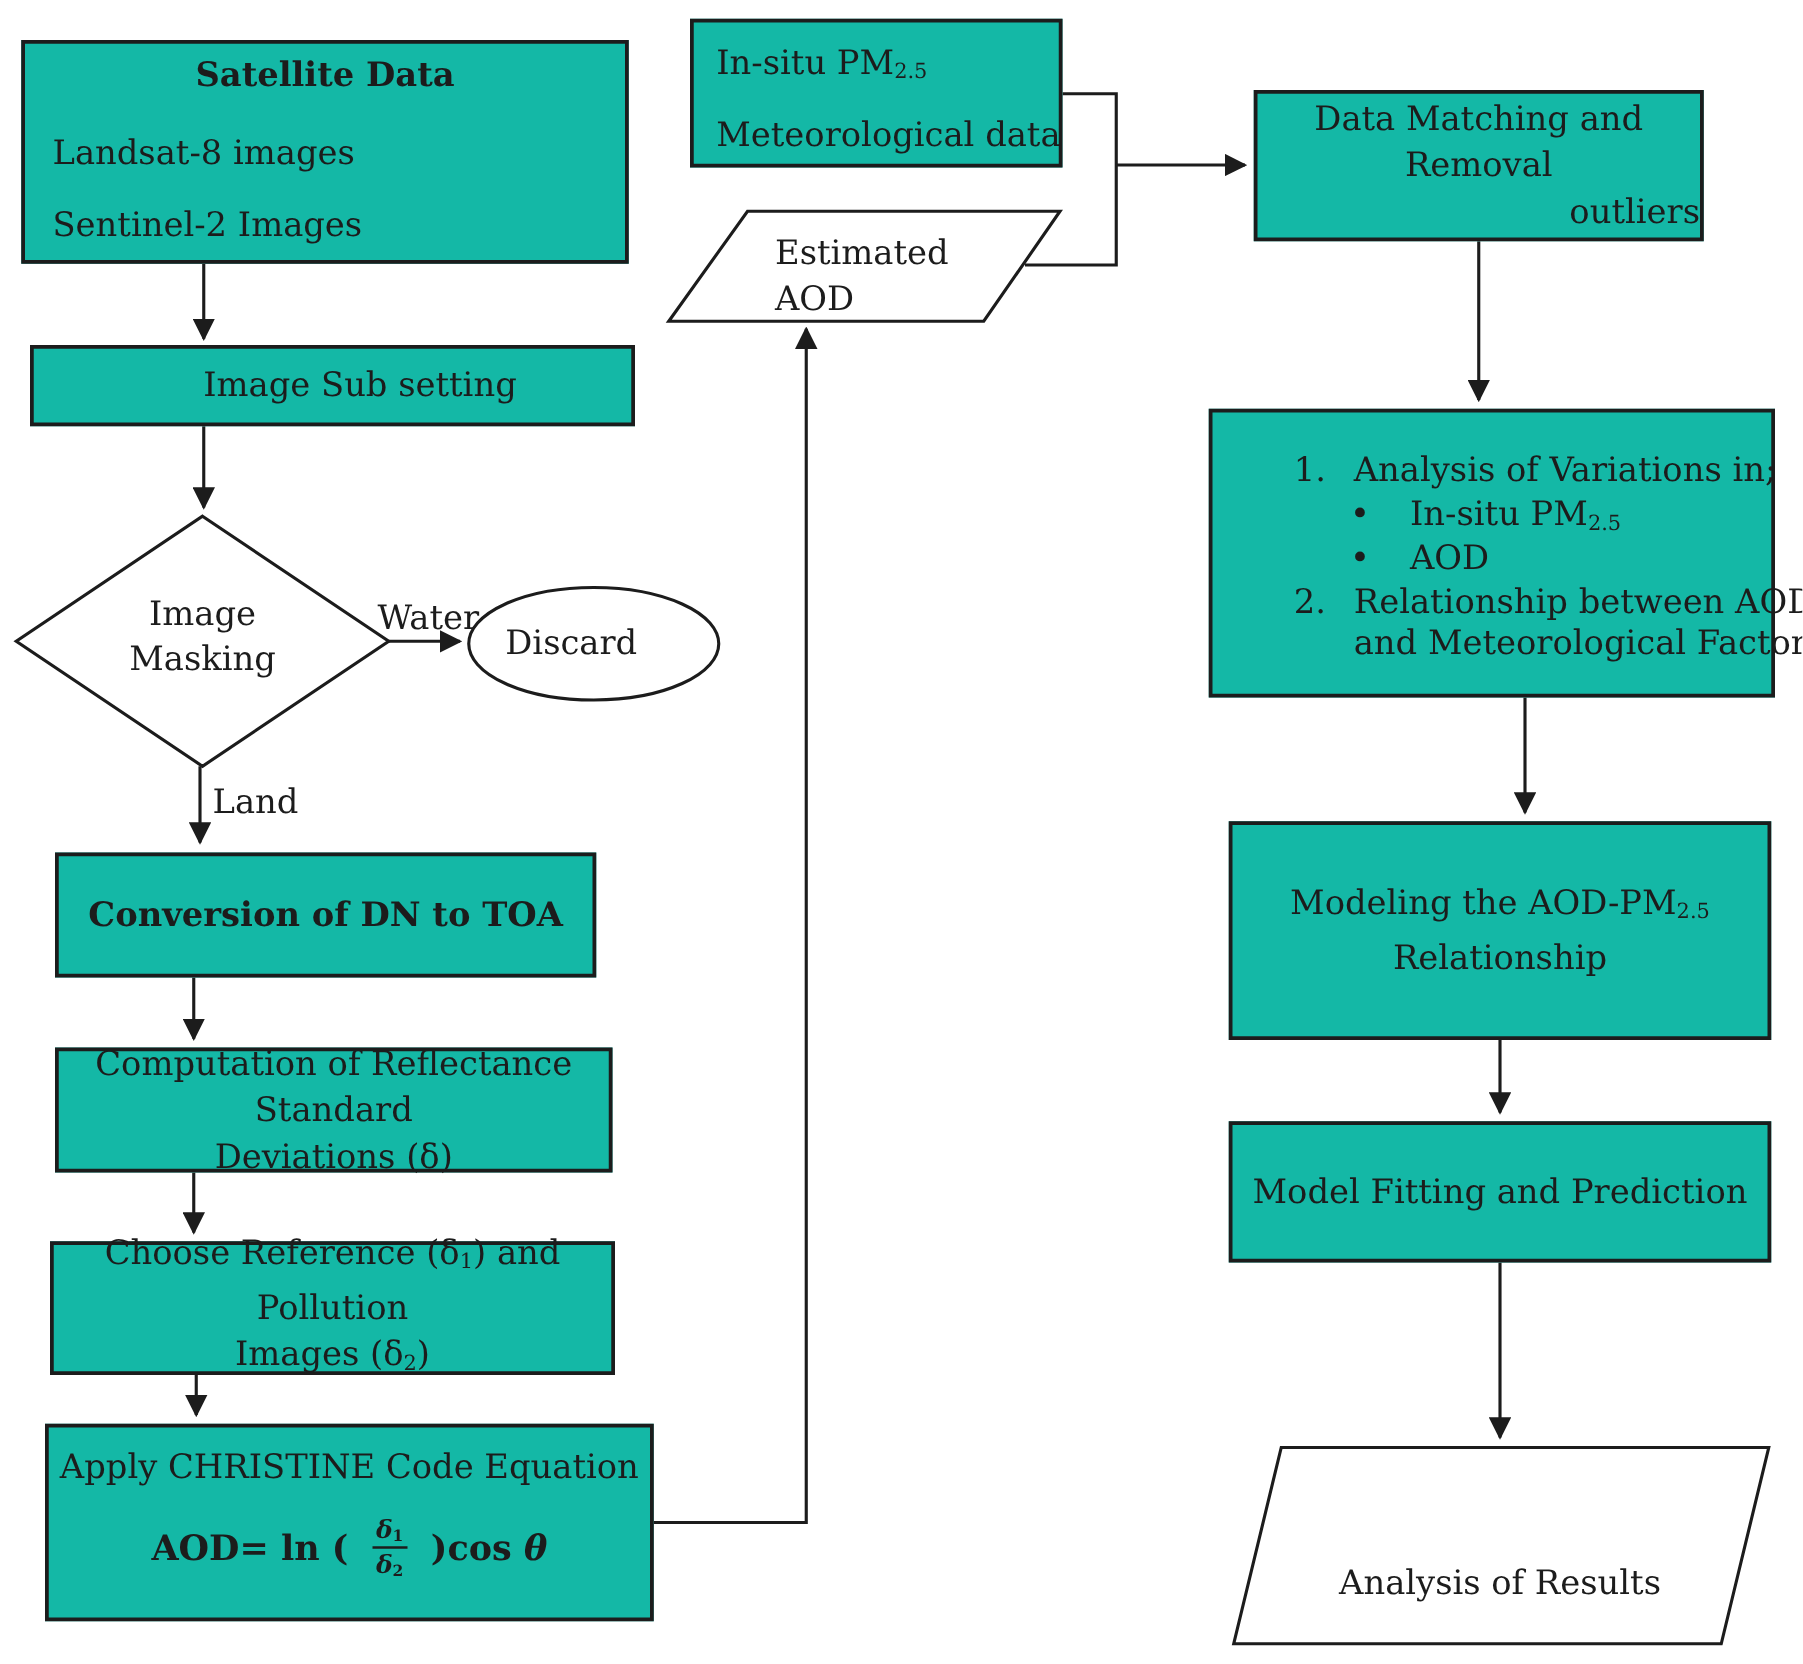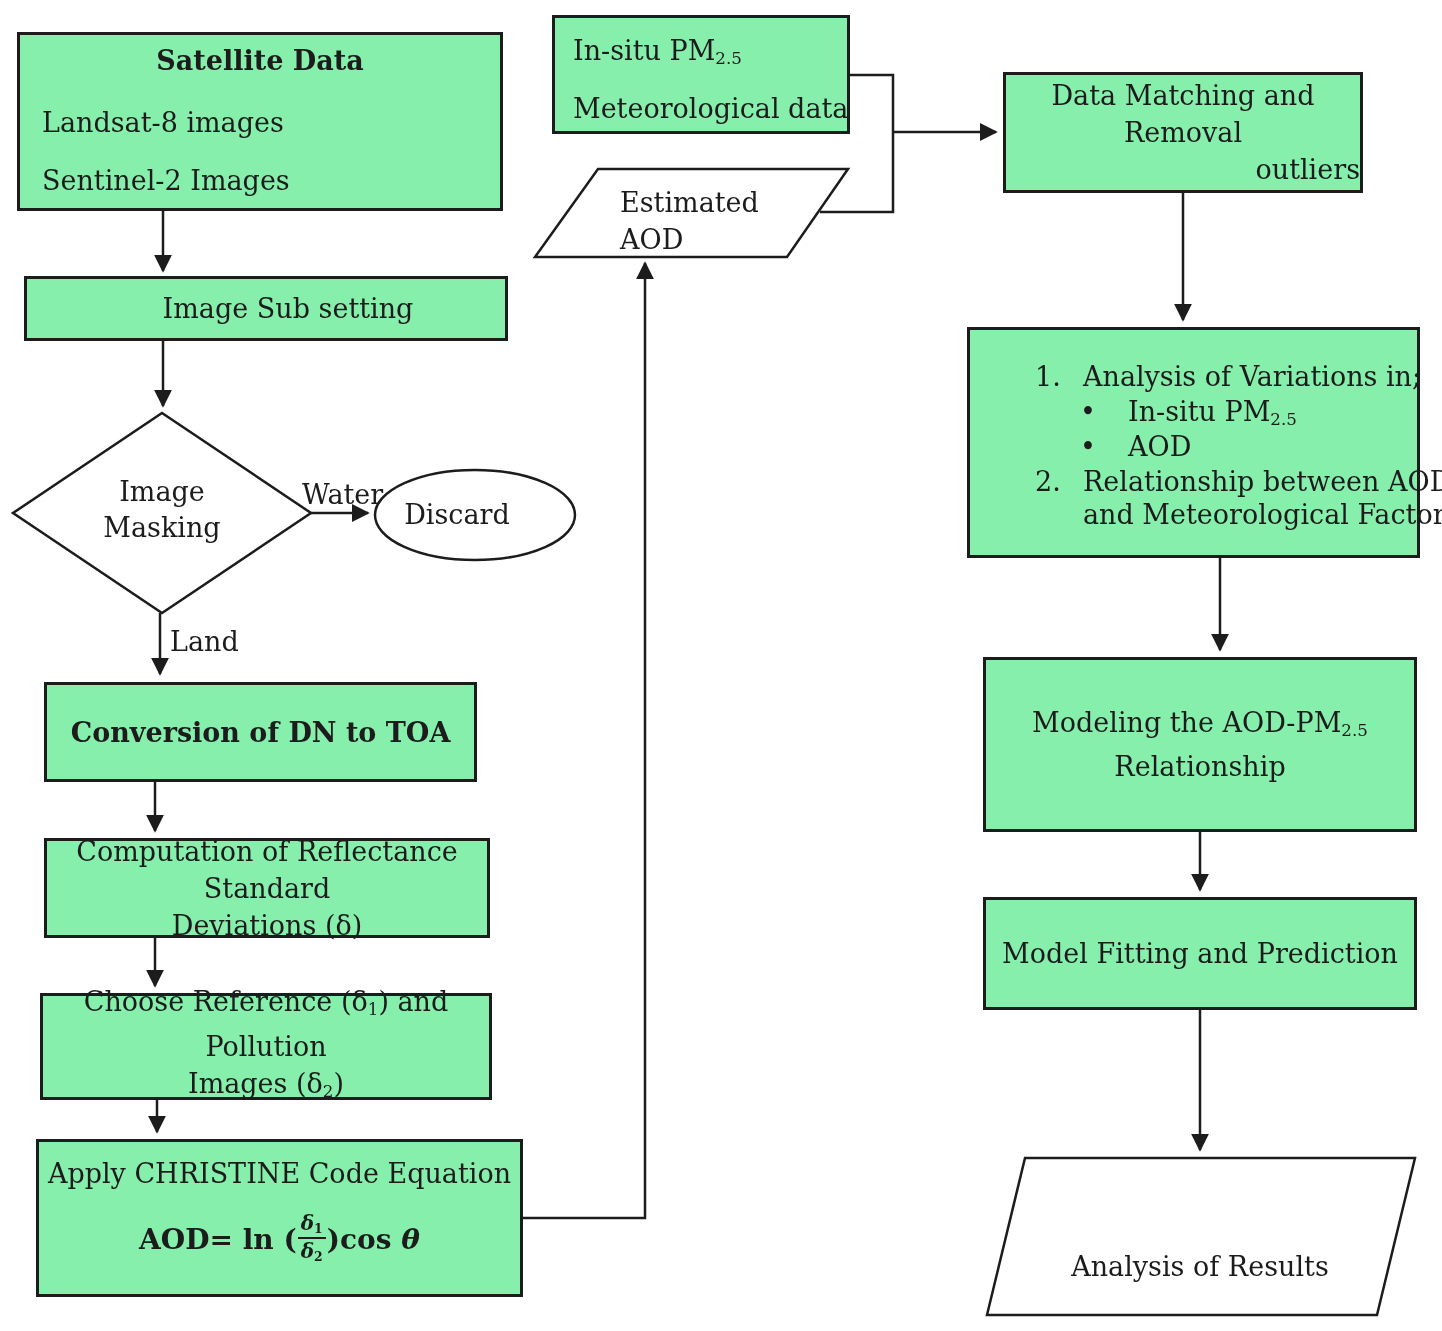--- a/index.html
+++ b/index.html
@@ -3,37 +3,37 @@
 <meta charset="utf-8">
 <style>
   html,body { margin:0; padding:0; background:#ffffff; }
   #canvas {
     position:relative; width:1442px; height:1331px; background:#ffffff;
     font-family:"DejaVu Serif", serif; color:#1c1c1c; overflow:hidden;
   }
   #wires { position:absolute; left:0; top:0; z-index:0; }
   .box {
     position:absolute; box-sizing:border-box;
-    border:3px solid #1c1c1c; background:#86efac; z-index:1;
+    border:3px solid #1c1c1c; background:#14b8a6; z-index:1;
   }
   .txt { font-size:27px; color:#1c1c1c;text-align:right; }
   .cflex {
     display:flex; flex-direction:column; align-items:center; justify-content:center;
     text-align:center; line-height:37px;
   }
   .abs { position:absolute; white-space:nowrap; }
   .bold { font-weight:bold; }
   .lbl { position:absolute; z-index:2; font-size:27px; white-space:nowrap; }
   .ctr { text-align:center; }
   .sb { font-size:0.62em; vertical-align:-0.22em; }
   
   .eqline { position:absolute; left:0; right:0; top:74px; text-align:center;
             font-weight:bold; font-size:28px; line-height:1; }
   .frac { display:inline-flex; flex-direction:column; align-items:center;
-          vertical-align:middle; line-height:1; font-size:20px; margin:0 1px;
+          vertical-align:middle; line-height:1; font-size:20px; margin:0 19px;
           position:relative; top:-3px; }
   .frac .fnum { border-bottom:2px solid #1c1c1c; padding:0 3px 2px; }
   .frac .fden { padding-top:2px; }
   .gd { font-style:italic; }
   
   #satellite   { left:17px;  top:32px;   width:486px; height:179px; }
   #subsetting  { left:24px;  top:276px;  width:484px; height:65px;padding-left:44px;  }
   #conversion  { left:44px;  top:682px;  width:433px; height:100px;font-weight:bold; }
   #computation { left:44px;  top:838px;  width:446px; height:100px; }
   #choose      { left:40px;  top:993px;  width:452px; height:107px; }

